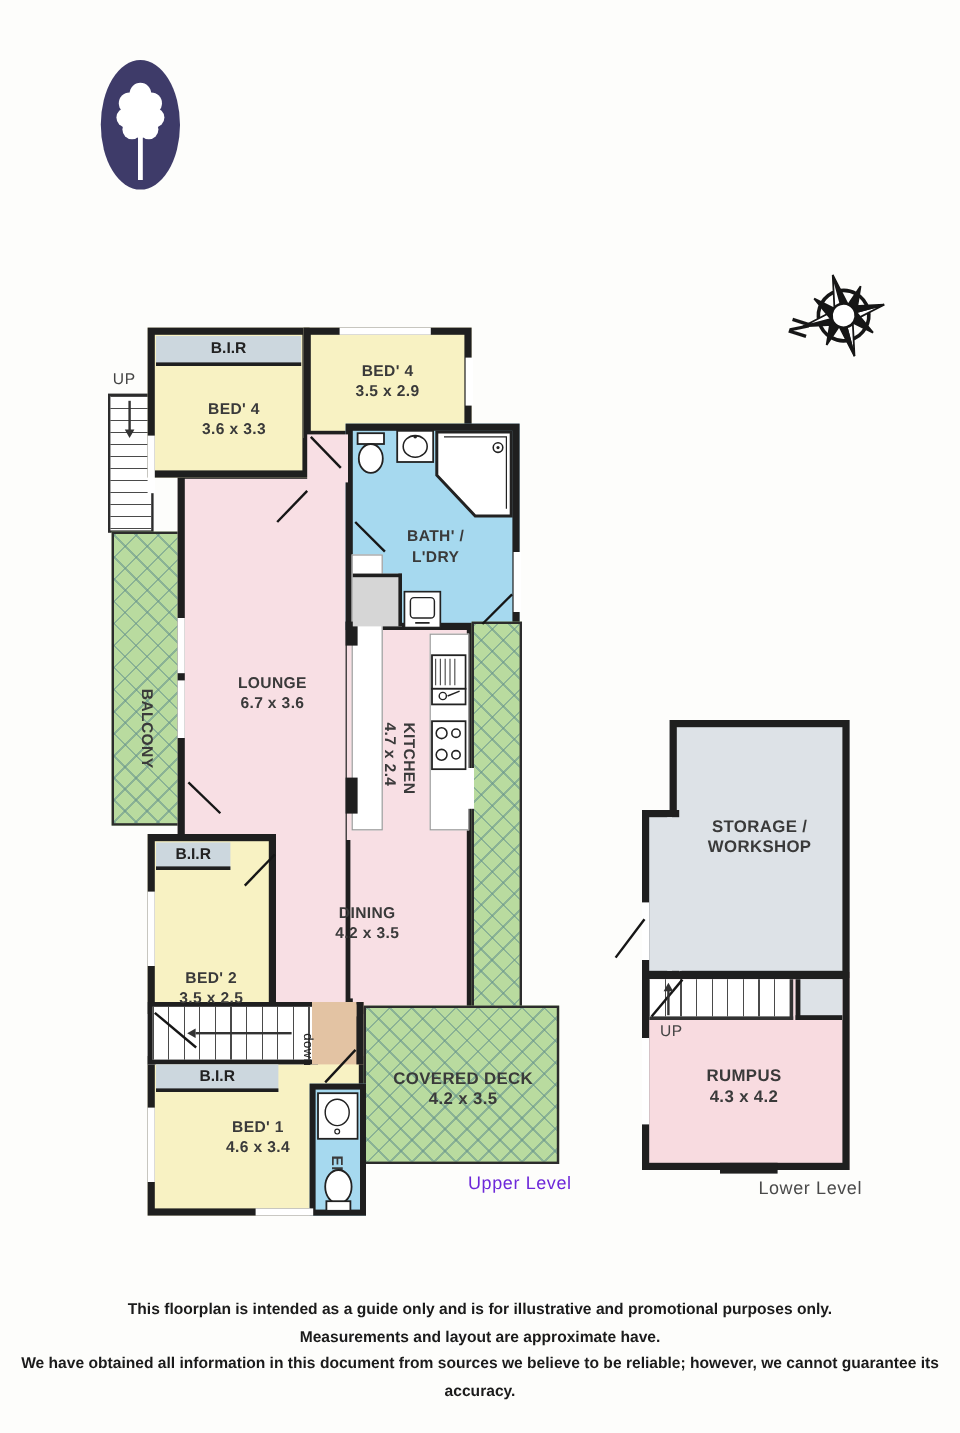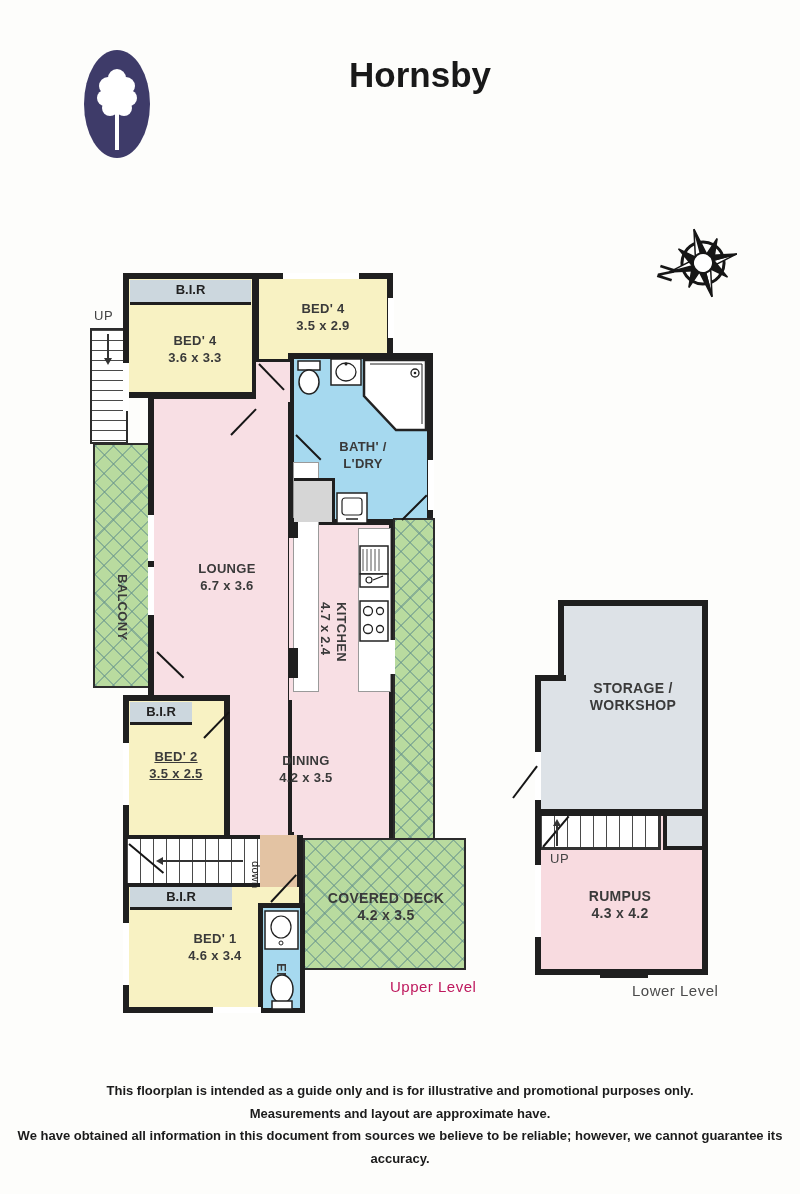--- a/index.html
+++ b/index.html
@@ -25,21 +25,21 @@
   .big{font-size:14px;}
   .vwrap{position:absolute;width:0;height:0;z-index:9;}
   .vwrap .inner{display:block;transform:translate(-50%,-50%) rotate(90deg);
                 white-space:nowrap;text-align:center;font-weight:bold;color:#3a3a3a;
                 font-size:13px;line-height:16px;letter-spacing:.3px;}
   .bir{position:absolute;background:var(--bir_band,#ccd7de);border-bottom:3px solid #1f1f1f;
        font-weight:bold;font-size:13px;text-align:center;color:#222;z-index:5;line-height:19px;}
   .treads-h{background-image:repeating-linear-gradient(to bottom,#4a4a4a 0 1px,transparent 1px 10px);}
   .treads-v{background-image:repeating-linear-gradient(to right,#4a4a4a 0 1px,transparent 1px 13px);}
   .smalllabel{position:absolute;font-size:13px;color:#444;z-index:9;letter-spacing:.5px;}
-  .levellabel{position:absolute;font-size:15px;color:#be185d;z-index:9;letter-spacing:.5px;}
+  .levellabel{position:absolute;font-size:15px;color:#6d28d9;z-index:9;letter-spacing:.5px;}
   .title{position:absolute;left:170px;top:50px;width:500px;text-align:center;
          font-weight:bold;font-size:35px;line-height:50px;color:#191919;z-index:9;}
   .footer{position:absolute;left:0;top:1080px;width:800px;text-align:center;
           font-size:13px;font-weight:600;line-height:22.5px;color:#1b1b1b;z-index:9;}
   .arrow-line-v{position:absolute;width:2px;background:#333;z-index:9;}
   .arrow-line-h{position:absolute;height:2px;background:#333;z-index:9;}
   .tri-down{position:absolute;width:0;height:0;border-left:4px solid transparent;
             border-right:4px solid transparent;border-top:7px solid #333;z-index:9;}
   .tri-left{position:absolute;width:0;height:0;border-top:4px solid transparent;
             border-bottom:4px solid transparent;border-right:7px solid #333;z-index:9;}
@@ -59,21 +59,20 @@
     <circle cx="23" cy="50" r="8"></circle>
       <circle cx="47" cy="50" r="8"></circle>
       <circle cx="35" cy="44" r="11"></circle>
     <circle cx="28" cy="60" r="8"></circle>
       <circle cx="42" cy="60" r="8"></circle>
       <circle cx="35" cy="58" r="9"></circle>
     <rect x="33" y="62" width="4" height="40"></rect>
   </g>
 </svg>
 <div class="title">
-  <div>Hornsby</div>
 </div>
 
 <svg style="left:656px;top:224px;" width="86" height="78" viewBox="0 0 86 78">
   <g transform="rotate(-15 47 39)">
     <circle cx="47" cy="39" r="21" fill="none" stroke="#161616" stroke-width="3"></circle>
     <g stroke="#161616" stroke-width="1.5">
       <path d="M47 4 L53 32 L47 39 Z" fill="#161616"></path>
         <path d="M47 4 L41 32 L47 39 Z" fill="#fff"></path>
       <path d="M47 74 L53 46 L47 39 Z" fill="#fff"></path>
         <path d="M47 74 L41 46 L47 39 Z" fill="#161616"></path>
@@ -225,21 +224,21 @@
 <div class="rlabel" style="left:177px;top:560px;width:100px;">
   <div>LOUNGE</div>
   <div>6.7 x 3.6</div>
 </div>
 <div class="vwrap" style="left:333px;top:602px;">
   <span class="inner">
       <span style="display:block;">KITCHEN</span>
       <span style="display:block;">4.7 x 2.4</span>
     </span>
 </div>
-<div class="rlabel" style="left:132px;top:748px;width:88px;text-decoration:underline;">
+<div class="rlabel" style="left:132px;top:806px;width:88px;">
   <div>BED' 2</div>
   <div>3.5 x 2.5</div>
 </div>
 <div class="rlabel" style="left:256px;top:752px;width:100px;">
   <div>DINING</div>
   <div>4.2 x 3.5</div>
 </div>
 <div class="rlabel" style="left:165px;top:930px;width:100px;">
   <div>BED' 1</div>
   <div>4.6 x 3.4</div>

